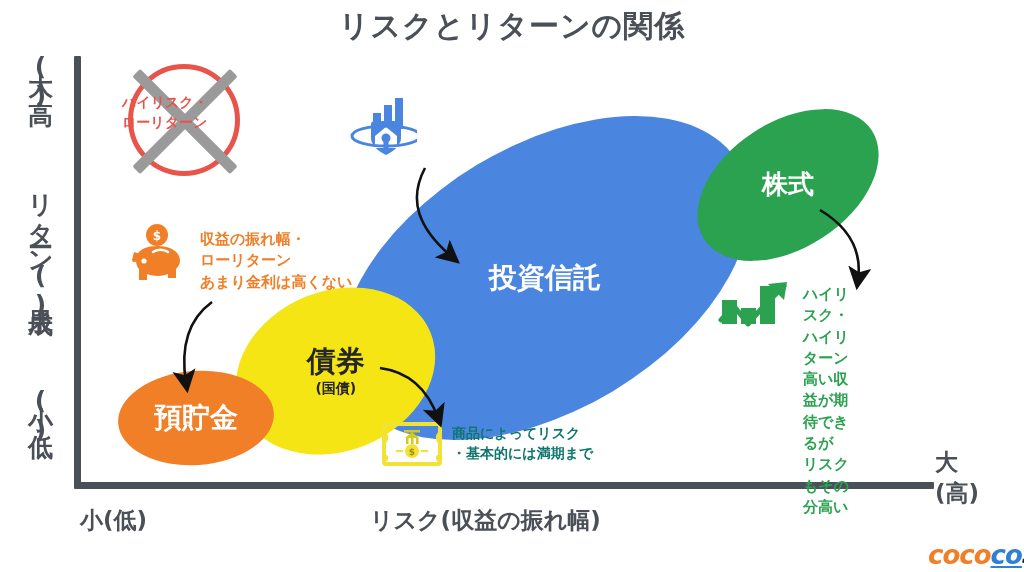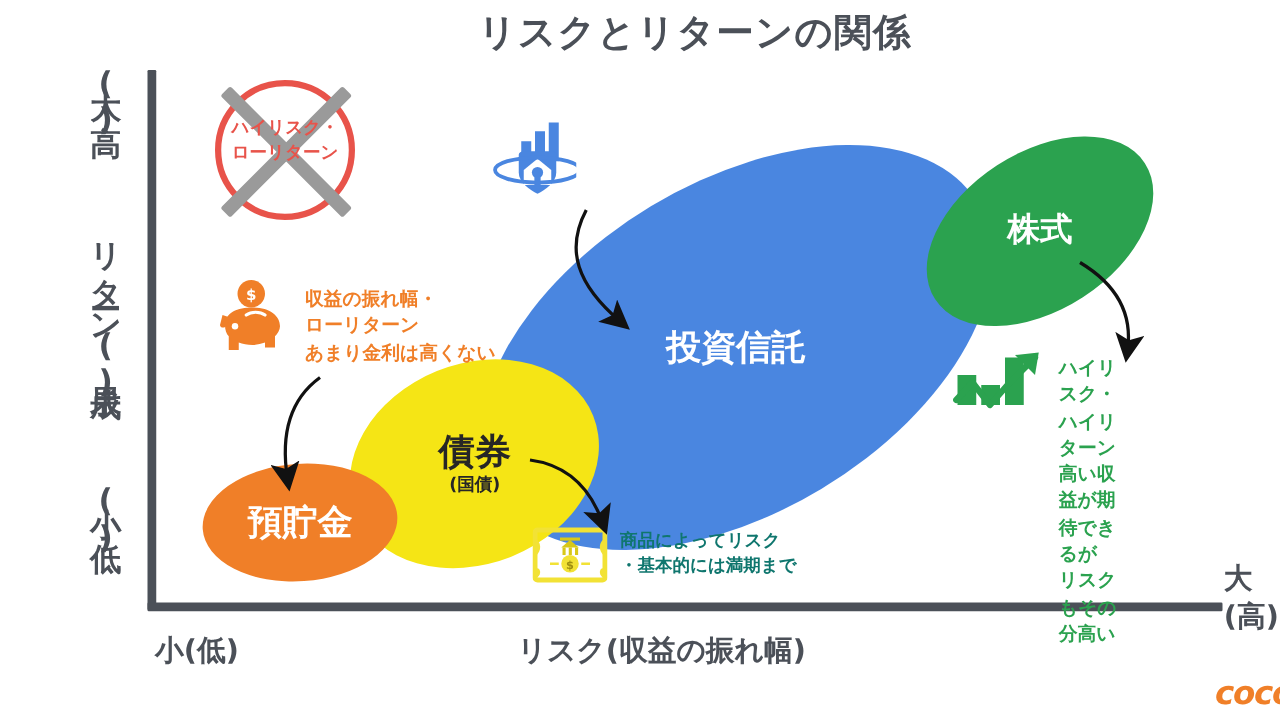--- a/index.html
+++ b/index.html
@@ -7,21 +7,21 @@
     background: #ffffff;
   }
   body {
     width: 1024px; height: 572px;
     position: relative;
     overflow: hidden;
     font-family: "DejaVu Sans", "Liberation Sans", sans-serif;
   }
   #stage {
     position: absolute; inset: 0;
-    width: 852px; height: 572px; margin-left: 44px;
+    width: 852px; height: 572px;
   }
   .abs { position: absolute; }
 
   
   #title {
     left: 0; top: 6px; width: 1024px;
     text-align: center;
     font-size: 30px;
     font-weight: bold;
     color: #4b5058;
@@ -125,21 +125,20 @@
     width: 138px; height: 11px;
     background: #9a9a9a;
     border-radius: 2px;
   }
   #badge-bad .bar.b1 { transform: rotate(45deg); }
   #badge-bad .bar.b2 { transform: rotate(-45deg); }
   #badge-bad .btext {
     position: absolute;
     left: 10px; top: 36px;
     width: 124px;
-    text-align: center;
     color: #e8534a;
     font-size: 14px;
     font-weight: bold;
     line-height: 1.45;
     z-index: 2;
   }
 
   
   .note { line-height: 1.42; font-weight: bold; }
   .note-orange { color: #f07f28; font-size: 15px; }

